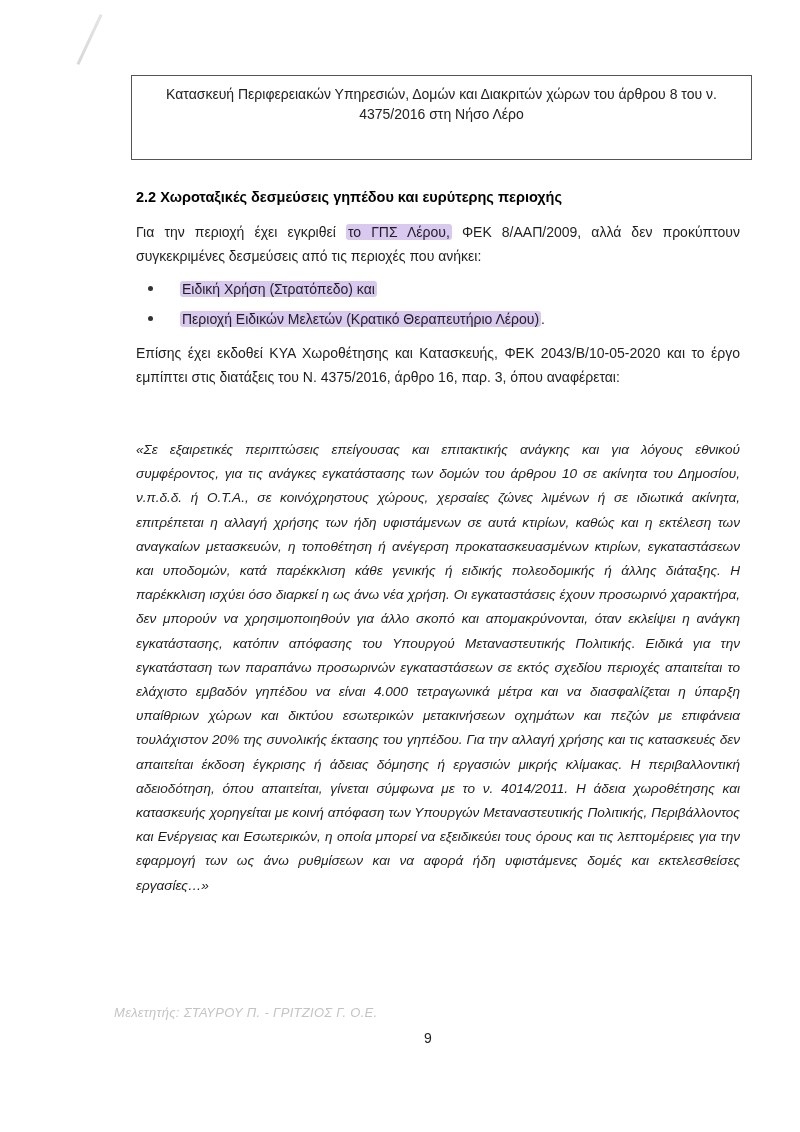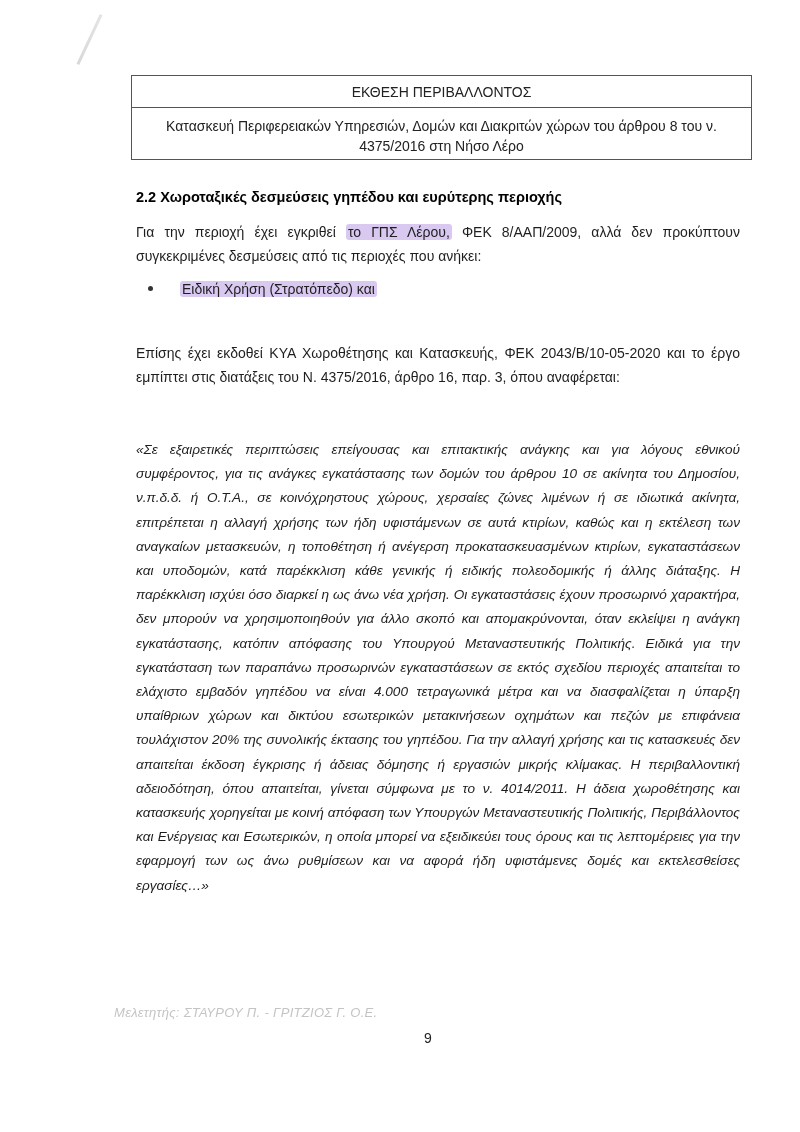--- a/index.html
+++ b/index.html
@@ -54,38 +54,41 @@
   .page-number {
     position: absolute; left: 424px; top: 1030px; font-size: 14px; color: #222;
   }
 </style>
 </head>
 <body>
 
 <div class="scan-mark"></div>
 
 <div class="header-box">
-  <div class="header-title">ΕΚΘΕΣΗ ΠΕΡΙΒΑΛΛΟΝΤΟΣ</div>
   <div class="header-subtitle">
     <div>Κατασκευή Περιφερειακών Υπηρεσιών, Δομών και Διακριτών χώρων του άρθρου 8 του ν.</div>
     <div>4375/2016 στη Νήσο Λέρο</div>
   </div>
 </div>
 
 <div class="section-heading">2.2 Χωροταξικές δεσμεύσεις γηπέδου και ευρύτερης περιοχής</div>
 
 <div class="para p1">
   <span>Για την περιοχή έχει εγκριθεί </span><span class="hl">το ΓΠΣ Λέρου,</span><span> ΦΕΚ 8/ΑΑΠ/2009, αλλά δεν προκύπτουν συγκεκριμένες δεσμεύσεις από τις περιοχές που ανήκει:</span>
 </div>
 
 <ul class="bullets">
   <li>
     <span class="dot"></span>
     <span class="hl">Ειδική Χρήση (Στρατόπεδο) και</span><span></span>
   </li>
+  <li>
+    <span class="dot"></span>
+    <span class="hl">Περιοχή Ειδικών Μελετών (Κρατικό Θεραπευτήριο Λέρου)</span><span>.</span>
+  </li>
 </ul>
 
 <div class="para p2">Επίσης έχει εκδοθεί ΚΥΑ Χωροθέτησης και Κατασκευής, ΦΕΚ 2043/Β/10-05-2020 και το έργο εμπίπτει στις διατάξεις του  Ν. 4375/2016, άρθρο 16, παρ. 3, όπου αναφέρεται:</div>
 
 <div class="quote">«Σε εξαιρετικές περιπτώσεις επείγουσας και επιτακτικής ανάγκης και για λόγους εθνικού συμφέροντος, για τις ανάγκες εγκατάστασης των δομών του άρθρου 10 σε ακίνητα του Δημοσίου, ν.π.δ.δ. ή Ο.Τ.Α., σε κοινόχρηστους χώρους, χερσαίες ζώνες λιμένων ή σε ιδιωτικά ακίνητα, επιτρέπεται η αλλαγή χρήσης των ήδη υφιστάμενων σε αυτά κτιρίων, καθώς και η εκτέλεση των αναγκαίων μετασκευών, η τοποθέτηση ή ανέγερση προκατασκευασμένων κτιρίων, εγκαταστάσεων και υποδομών, κατά παρέκκλιση κάθε γενικής ή ειδικής πολεοδομικής ή άλλης διάταξης. Η παρέκκλιση ισχύει όσο διαρκεί η ως άνω νέα χρήση. Οι εγκαταστάσεις έχουν προσωρινό χαρακτήρα, δεν μπορούν να χρησιμοποιηθούν για άλλο σκοπό και απομακρύνονται, όταν εκλείψει η ανάγκη εγκατάστασης, κατόπιν απόφασης του Υπουργού Μεταναστευτικής Πολιτικής. Ειδικά για την εγκατάσταση των παραπάνω προσωρινών εγκαταστάσεων σε εκτός σχεδίου περιοχές απαιτείται το ελάχιστο εμβαδόν γηπέδου να είναι 4.000 τετραγωνικά μέτρα και να διασφαλίζεται η ύπαρξη υπαίθριων χώρων και δικτύου εσωτερικών μετακινήσεων οχημάτων και πεζών με επιφάνεια τουλάχιστον 20% της συνολικής έκτασης του γηπέδου. Για την αλλαγή χρήσης και τις κατασκευές δεν απαιτείται έκδοση έγκρισης ή άδειας δόμησης ή εργασιών μικρής κλίμακας. Η περιβαλλοντική αδειοδότηση, όπου απαιτείται, γίνεται σύμφωνα με το ν. 4014/2011. Η άδεια χωροθέτησης και κατασκευής χορηγείται με κοινή απόφαση των Υπουργών Μεταναστευτικής Πολιτικής, Περιβάλλοντος και Ενέργειας και Εσωτερικών, η οποία μπορεί να εξειδικεύει τους όρους και τις λεπτομέρειες για την εφαρμογή των ως άνω ρυθμίσεων και να αφορά ήδη υφιστάμενες δομές και εκτελεσθείσες εργασίες…»</div>
 
 <div class="footer-author">Μελετητής: ΣΤΑΥΡΟΥ Π. - ΓΡΙΤΖΙΟΣ Γ. Ο.Ε.</div>
 <div class="page-number">9</div>
 
 </body></html>

